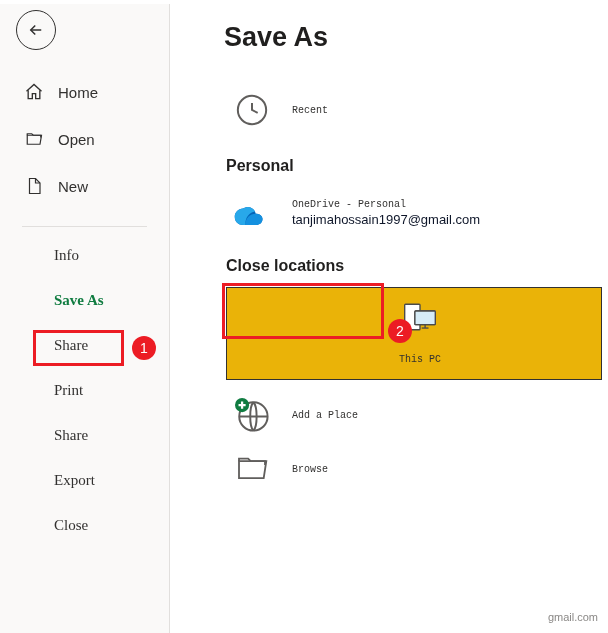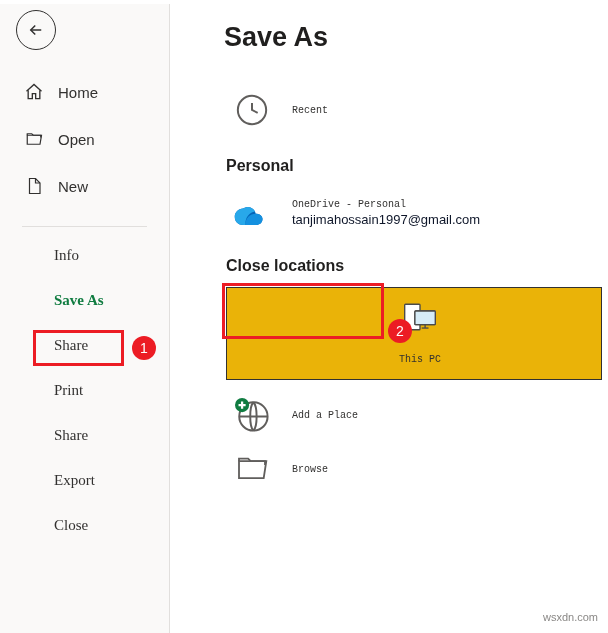--- a/index.html
+++ b/index.html
@@ -257,13 +257,13 @@
         </svg>
     </span>
     <span class="loc-label">Browse</span>
   </div>
 </div>
 
 <div class="badge" style="left:388px; top:319px;">
     <span>2</span>
   </div>
 
-<div class="watermark">wsxdn.com</div>
+<div class="watermark">gmail.com</div>
 
 </body></html>

